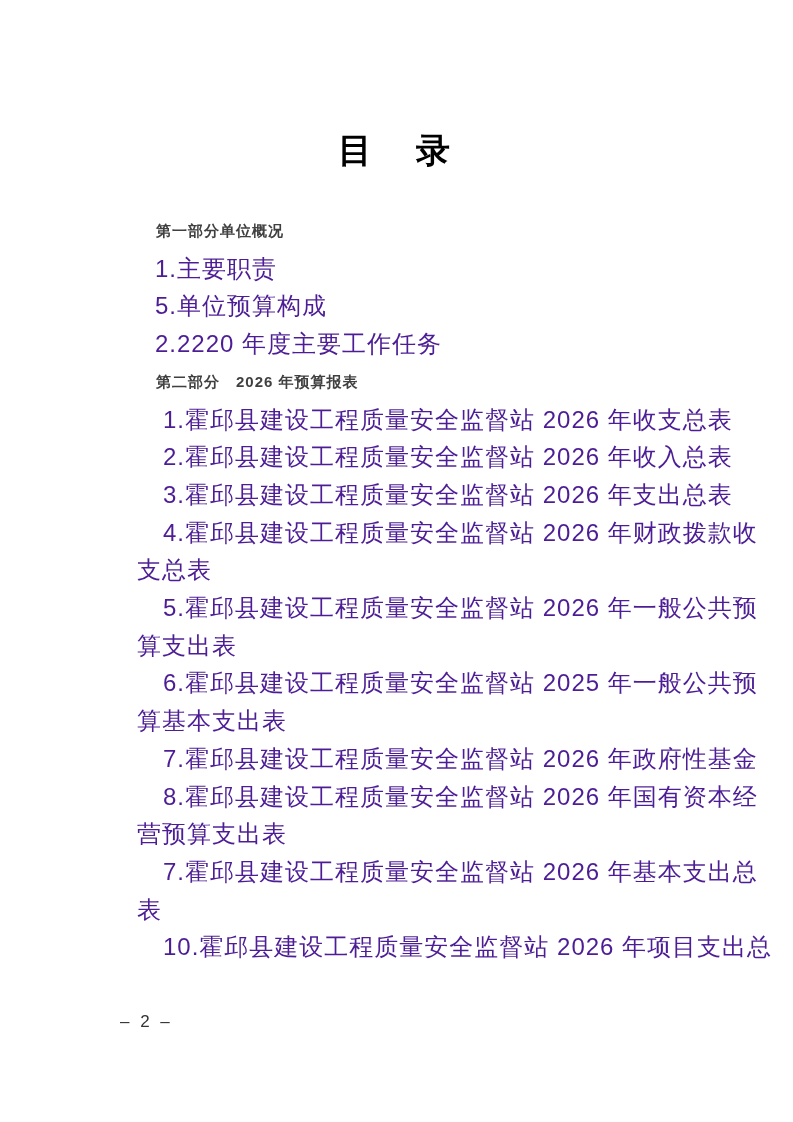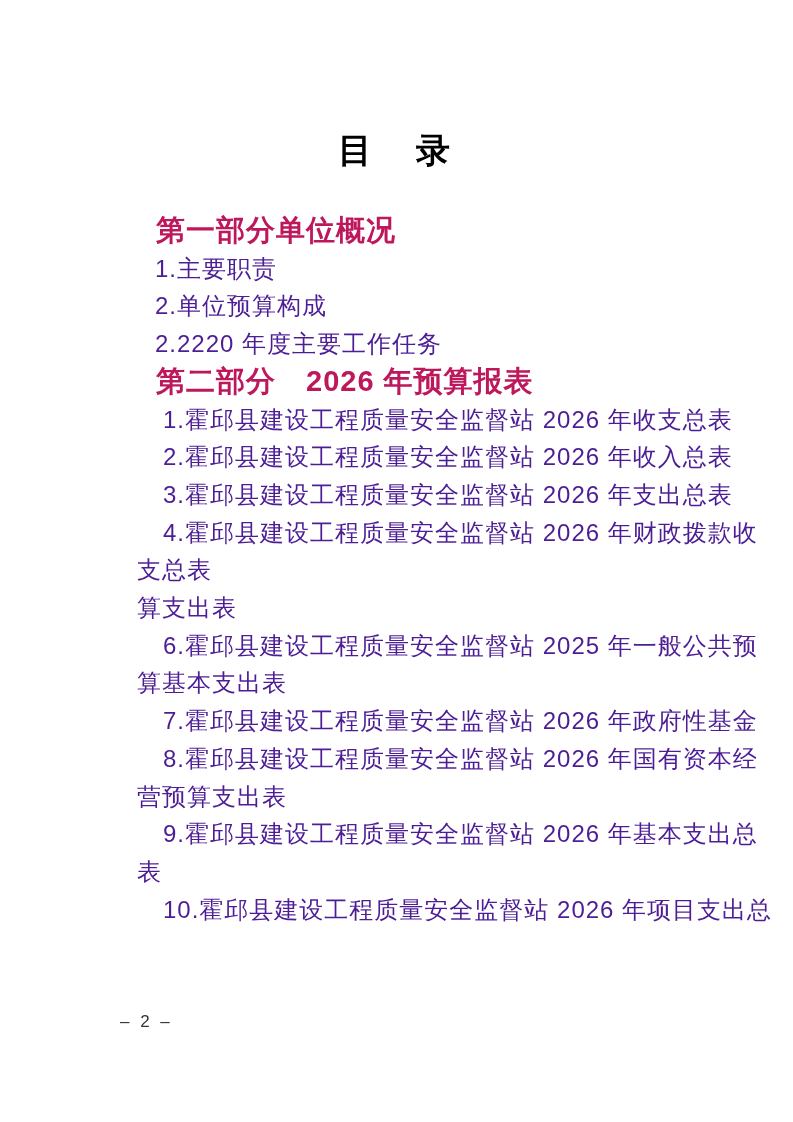--- a/index.html
+++ b/index.html
@@ -32,22 +32,22 @@
     position: absolute;
     top: 212px;
     left: 113px;
     width: 572px;
     font-size: 24px;
     line-height: 37.7px;
     letter-spacing: 1px;
   }
   .toc-heading {
     font-weight: bold;
-    color: #be185d;
-    font-size: 29px;
+    color: #404040;
+    font-size: 15px;
     padding-left: 43px;
     white-space: nowrap;
   }
   .toc-line {
     white-space: nowrap;
     color: #4c1d95;
   }
   .toc-line.first.sec-0 { padding-left: 42px; }
   .toc-line.first.sec-1 { padding-left: 50px; }
   .toc-line.cont { padding-left: 0; margin-left: 24px; }
@@ -62,33 +62,34 @@
 </style>
 </head>
 <body>
 
 <div class="page">
   <h1 class="doc-title">目　录</h1>
 
   <div class="toc" id="toc-sections">
       <div class="toc-heading sec-0">第一部分单位概况</div>
       <div class="toc-line sec-0 first">1.主要职责</div>
-      <div class="toc-line sec-0 first">2.单位预算构成</div>
+      <div class="toc-line sec-0 first">5.单位预算构成</div>
       <div class="toc-line sec-0 first">2.2220 年度主要工作任务</div>
       <div class="toc-heading sec-1">第二部分　2026 年预算报表</div>
       <div class="toc-line sec-1 first">1.霍邱县建设工程质量安全监督站 2026 年收支总表</div>
       <div class="toc-line sec-1 first">2.霍邱县建设工程质量安全监督站 2026 年收入总表</div>
       <div class="toc-line sec-1 first">3.霍邱县建设工程质量安全监督站 2026 年支出总表</div>
       <div class="toc-line sec-1 first">4.霍邱县建设工程质量安全监督站 2026 年财政拨款收</div>
       <div class="toc-line sec-1 cont">支总表</div>
+      <div class="toc-line sec-1 first">5.霍邱县建设工程质量安全监督站 2026 年一般公共预</div>
       <div class="toc-line sec-1 cont">算支出表</div>
       <div class="toc-line sec-1 first">6.霍邱县建设工程质量安全监督站 2025 年一般公共预</div>
       <div class="toc-line sec-1 cont">算基本支出表</div>
       <div class="toc-line sec-1 first">7.霍邱县建设工程质量安全监督站 2026 年政府性基金</div>
       <div class="toc-line sec-1 first">8.霍邱县建设工程质量安全监督站 2026 年国有资本经</div>
       <div class="toc-line sec-1 cont">营预算支出表</div>
-      <div class="toc-line sec-1 first">9.霍邱县建设工程质量安全监督站 2026 年基本支出总</div>
+      <div class="toc-line sec-1 first">7.霍邱县建设工程质量安全监督站 2026 年基本支出总</div>
       <div class="toc-line sec-1 cont">表</div>
       <div class="toc-line sec-1 first">10.霍邱县建设工程质量安全监督站 2026 年项目支出总</div>
     </div>
 
   <div class="page-number">– 2 –</div>
 </div>
 
 </body></html>

